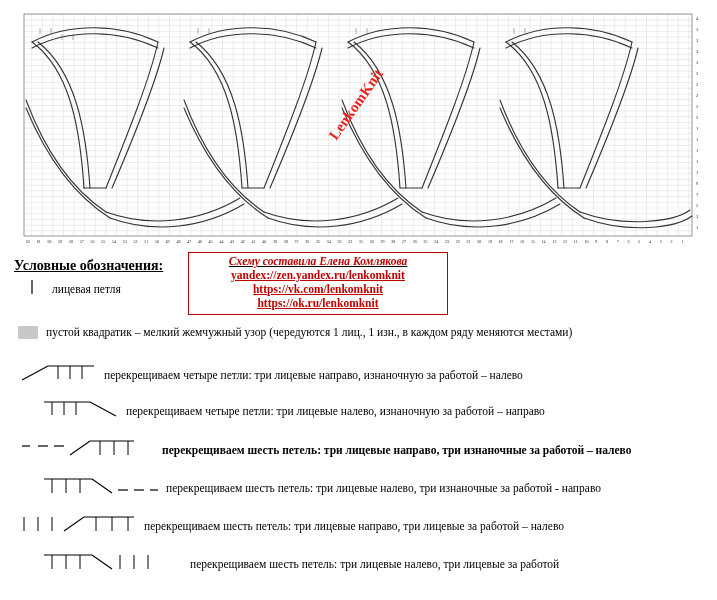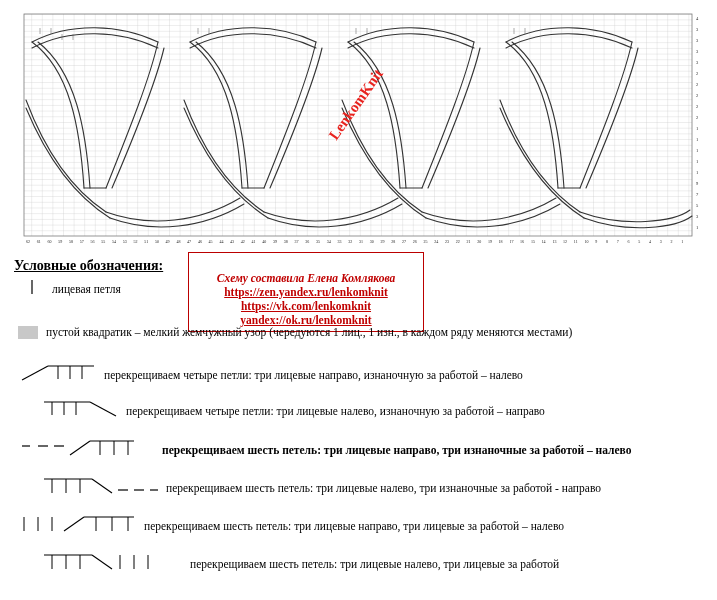--- a/index.html
+++ b/index.html
@@ -45,26 +45,27 @@
     transform: rotate(-55deg);
     letter-spacing: 0px;
     white-space: nowrap;
   }
 
   
   #credit-box {
     position: absolute;
     left: 188px;
     top: 252px;
-    width: 236px;
+    width: 260px;
     border: 1px solid #b00;
     background: #fff;
     text-align: center;
-    padding: 18px 4px 4px 4px;
+    padding: 1px 4px 4px 4px;
     box-sizing: border-box;
+    text-decoration: underline;
   }
   #credit-box .cline {
     color: #c00000;
     font-size: 11.5px;
     line-height: 14px;
     font-family: "Liberation Serif", serif;
   }
   #credit-box .cline.italic {
     font-style: italic;
     font-weight: bold;
@@ -279,23 +280,23 @@
           <text x="660.5" y="235">2</text>
           <text x="671.3" y="235">1</text>
         </g>
     </svg>
 
     <div id="watermark">LenkomKnit</div>
   </div>
 
   <div id="credit-box">
     <div class="cline italic">Схему составила Елена Комлякова</div>
-    <div class="cline link">https://zen.yandex.ru/lenkomknit</div>
+    <div class="cline link">yandex://zen.yandex.ru/lenkomknit</div>
     <div class="cline link">https://vk.com/lenkomknit</div>
-    <div class="cline link">yandex://ok.ru/lenkomknit</div>
+    <div class="cline link">https://ok.ru/lenkomknit</div>
   </div>
 
   <div id="legend">
     <div id="legend-title">Условные обозначения:</div>
   </div>
 
   <div class="legend-row" style="left:18px; top:278px;">
     <span class="sym">
       <svg width="34" height="18" viewBox="0 0 34 18">
           <line x1="14" y1="2" x2="14" y2="16" stroke="#000" stroke-width="1.2"></line>

